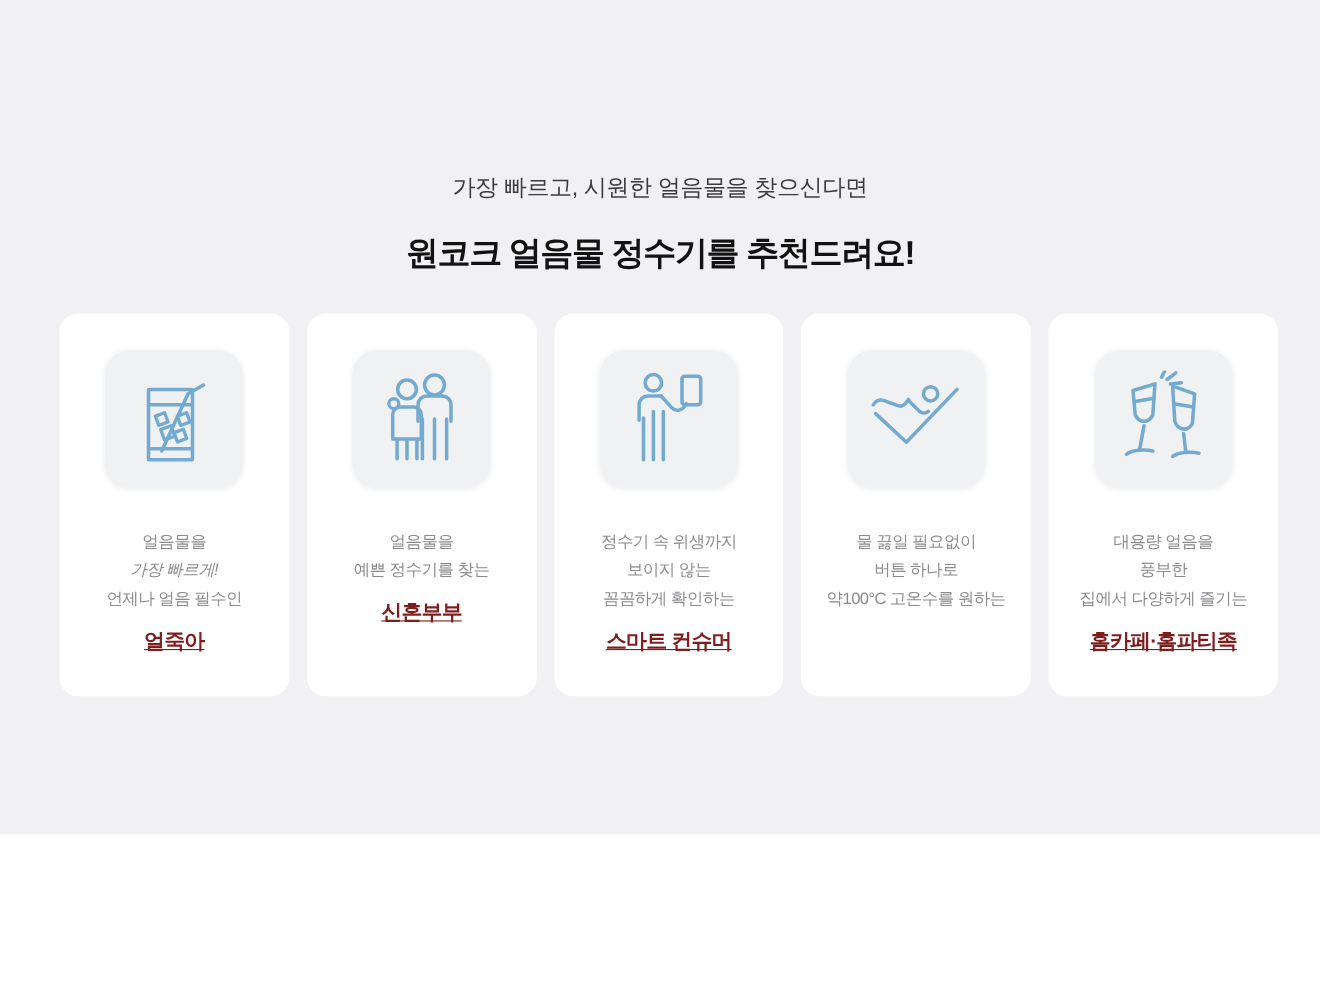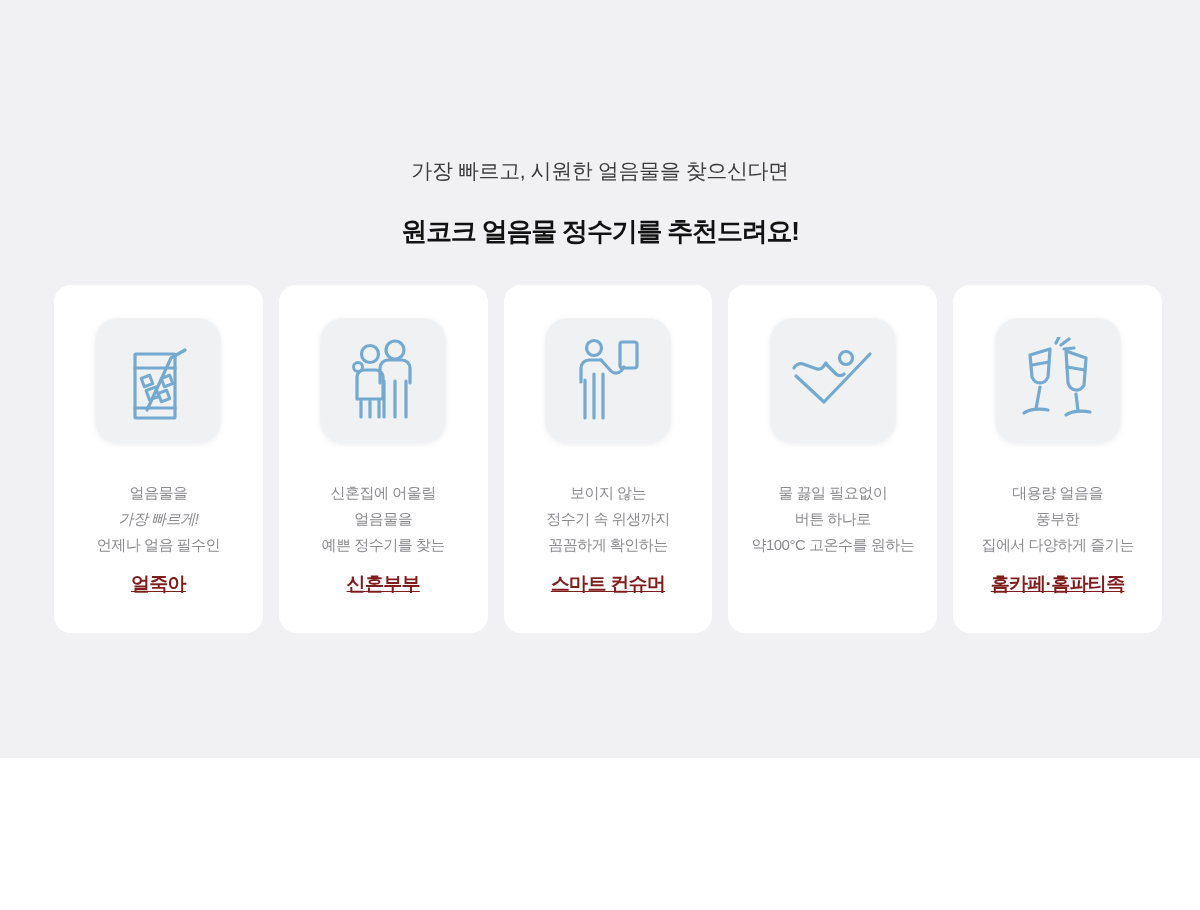--- a/index.html
+++ b/index.html
@@ -44,21 +44,21 @@
   .subtitle {
     font-size: 21px;
     font-weight: 400;
     color: #3b3b3d;
     letter-spacing: -0.4px;
     line-height: 30px;
   }
 
   .title {
     margin-top: 20px;
-    font-size: 26px;
+    font-size: 30px;
     font-weight: 800;
     color: #121212;
     letter-spacing: -1.2px;
     line-height: 50px;
   }
 
   
   .cards {
     position: absolute;
     left: 38px;
@@ -191,42 +191,41 @@
 
           <circle class="stroke" cx="28" cy="17" r="8.5"></circle>
           <circle class="stroke-thin" cx="16" cy="30" r="4.5"></circle>
           <path class="stroke" d="M15 40 a7 7 0 0 1 7 -7 h12 a7 7 0 0 1 7 7 v22 H15 Z"></path>
           <line class="stroke" x1="19" y1="64" x2="19" y2="80"></line>
           <line class="stroke" x1="28" y1="64" x2="28" y2="80"></line>
           <line class="stroke" x1="37" y1="64" x2="37" y2="80"></line>
         </svg>
       </div>
       <div class="card-lines">
-        <div class="card-line">신혼집에 어울릴</div>
         <div class="card-line">얼음물을</div>
         <div class="card-line">예쁜 정수기를 찾는</div>
         <div class="card-name">신혼부부</div>
       </div>
     </div>
 
     <div class="card">
       <div class="icon-tile">
         <svg width="70" height="88" viewBox="0 0 70 88" aria-hidden="true">
           <circle class="stroke" cx="21" cy="12" r="7.5"></circle>
           <path class="stroke" d="M8 46 V32 a8 8 0 0 1 8 -8 h12"></path>
           <path class="stroke" d="M28 24 l10 11 a7 7 0 0 0 10 0 l3 -4"></path>
           <rect class="stroke" x="47" y="6" width="17" height="26" rx="2.5"></rect>
           <line class="stroke" x1="12" y1="44" x2="12" y2="82"></line>
           <line class="stroke" x1="21" y1="38" x2="21" y2="82"></line>
           <line class="stroke" x1="30" y1="38" x2="30" y2="82"></line>
         </svg>
       </div>
       <div class="card-lines">
+        <div class="card-line">정수기 속 위생까지</div>
         <div class="card-line">보이지 않는</div>
-        <div class="card-line">정수기 속 위생까지</div>
         <div class="card-line">꼼꼼하게 확인하는</div>
         <div class="card-name">스마트 컨슈머</div>
       </div>
     </div>
 
     <div class="card">
       <div class="icon-tile">
         <svg width="86" height="72" viewBox="0 0 86 72" aria-hidden="true">
           <circle class="stroke" cx="56" cy="14" r="6.5"></circle>
           <path class="stroke" d="M4 24 a7 6 0 0 1 9 -4 l14 5 a6 6 0 0 0 6 -2 l3 -4"></path>

